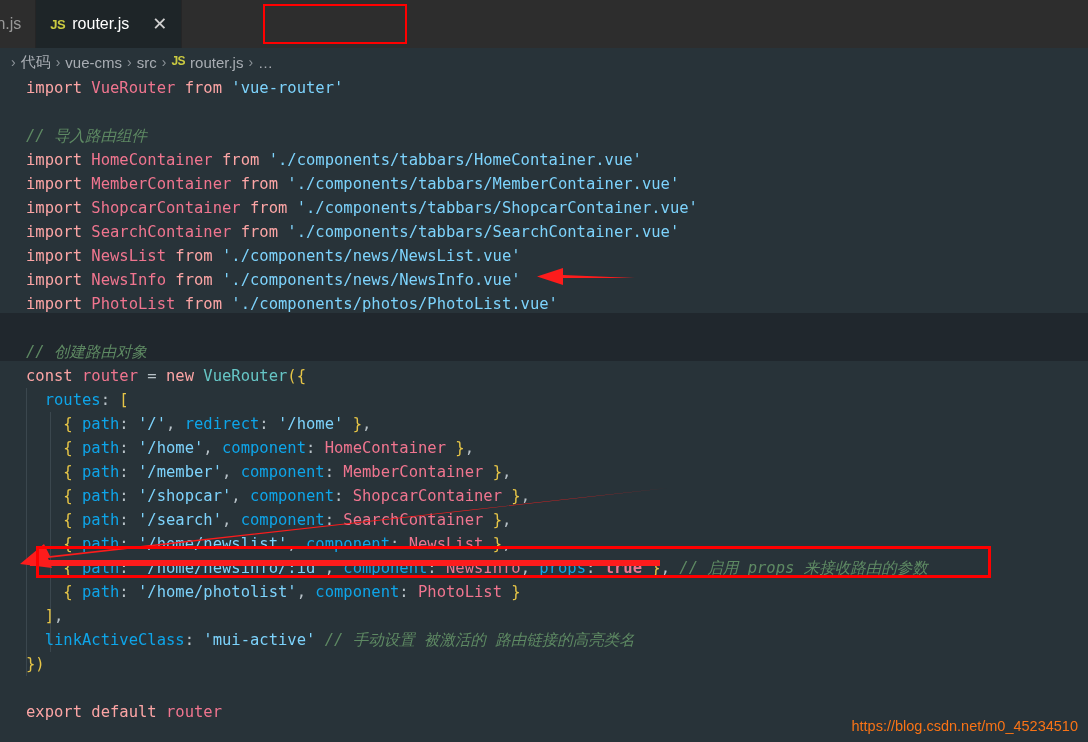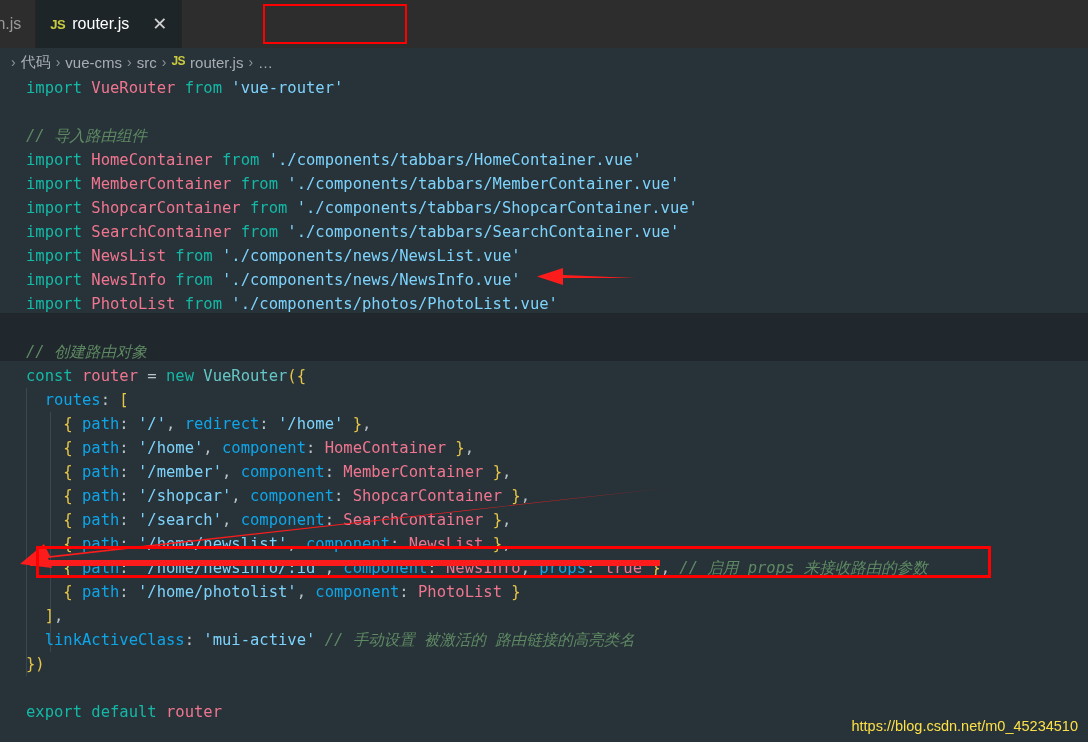--- a/index.html
+++ b/index.html
@@ -82,41 +82,41 @@
   }
   .code {
     position: absolute; left: 0; top: 0; width: 1088px;
     font-family: "DejaVu Sans Mono", monospace;
     font-size: 15.5px; line-height: 24px;
     white-space: pre;
   }
   .line { height: 24px; padding-left: 26px; white-space: pre; }
 
   
-  .t-kw   { color: #14b8a6; text-align: center; }   
+  .t-kw   { color: #fca5a5; text-align: center; }   
   .t-id   { color: #f0758f; }   
   .t-str  { color: #7dd3fc; }   
   .t-com  { color: #5e8a63; font-style: italic; }   
   .t-prop { color: #0ea5e9; }   
   .t-fn   { color: #66c6c6; }   
   .t-brace{ color: #e6c547; }   
   .t-op   { color: #b8c2c8; }   
-  .t-bool { color: #f0758f; }
+  .t-bool { color: #f0758f; font-weight: bold; }
   .t-plain{ color: #c8d0d6; }
 
   
   .anno { position: absolute; pointer-events: none; }
   .box-newsinfo {
     position: absolute; left: 36px; top: 546px; width: 955px; height: 32px;
     border: 3px solid #ff0000;
   }
   .watermark {
     position: absolute; right: 10px; bottom: 8px;
     font-family: "Liberation Sans", sans-serif;
-    font-size: 14.5px; color: #fde047;
+    font-size: 14.5px; color: #f97316;
   }
 </style>
 </head>
 <body>
 
 <div id="root">
 
   <div class="tabbar">
     <div class="tab inactive first">
       <span>ain.js</span>

